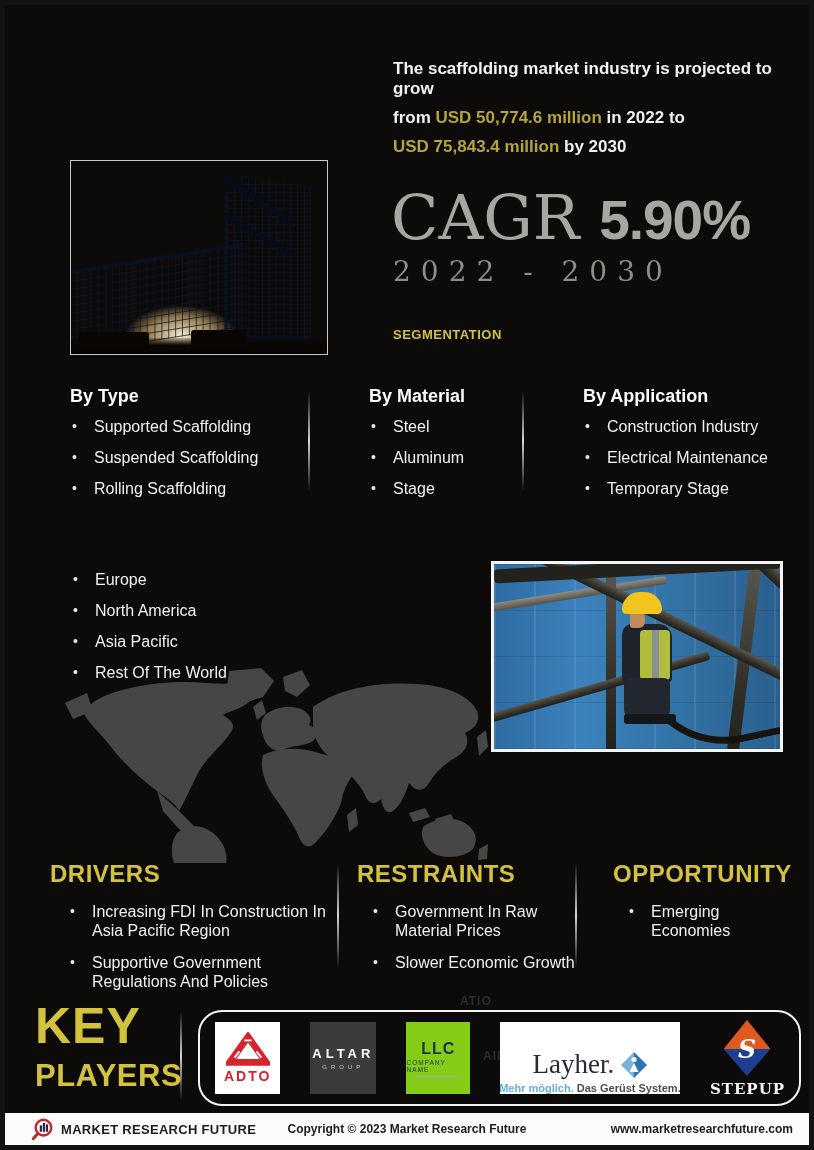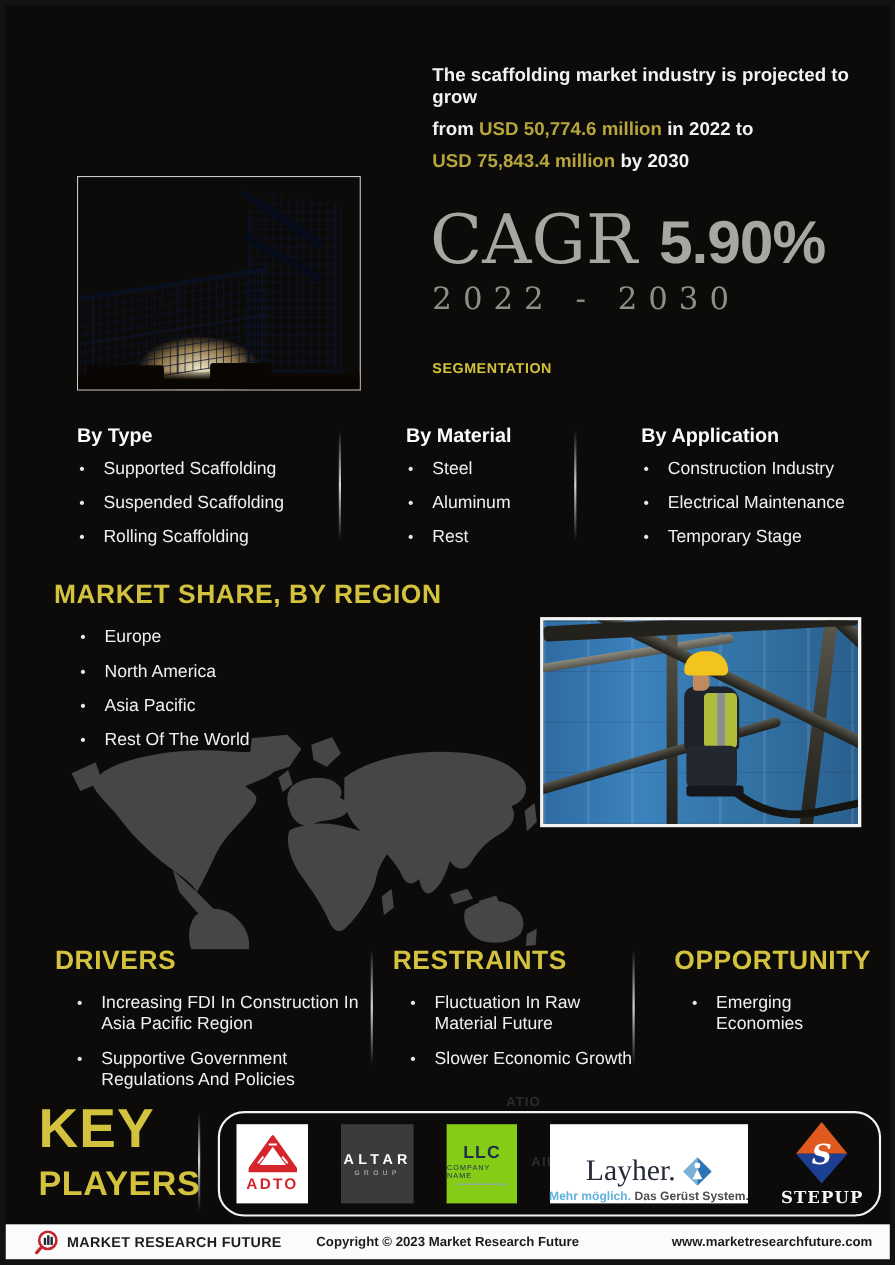--- a/index.html
+++ b/index.html
@@ -162,34 +162,33 @@
         <li>Suspended Scaffolding</li>
         <li>Rolling Scaffolding</li>
       </ul>
   </div>
   <div class="abs vdiv" style="left:303px; top:386px; height:100px;"></div>
   <div class="abs seg-col" style="left:364px;">
     <div class="col-title">By Material</div>
     <ul class="blist">
         <li>Steel</li>
         <li>Aluminum</li>
-        <li>Rest</li>
+        <li>Stage</li>
       </ul>
   </div>
   <div class="abs vdiv" style="left:517px; top:386px; height:100px;"></div>
   <div class="abs seg-col" style="left:578px;">
     <div class="col-title">By Application</div>
     <ul class="blist">
         <li>Construction Industry</li>
         <li>Electrical Maintenance</li>
         <li>Temporary Stage</li>
       </ul>
   </div>
 
-  <div class="abs ms-head">MARKET SHARE, BY REGION</div>
   <ul class="abs blist region-list">
       <li>Europe</li>
       <li>North America</li>
       <li>Asia Pacific</li>
       <li>Rest Of The World</li>
     </ul>
 
   <div class="abs photo2">
     <div class="abs panels"></div>
     <div class="abs pole ph1"></div>
@@ -234,21 +233,21 @@
     <div class="an-head">DRIVERS</div>
     <ul class="blist an-list" style="width:280px; padding-left:18px;">
         <li>Increasing FDI In Construction In Asia Pacific Region</li>
         <li>Supportive Government Regulations And Policies</li>
       </ul>
   </div>
   <div class="abs vdiv" style="left:332px; top:858px; height:105px;"></div>
   <div class="abs" style="left:352px; top:855px; width:230px;">
     <div class="an-head">RESTRAINTS</div>
     <ul class="blist an-list" style="width:218px; padding-left:14px;">
-        <li>Fluctuation In Raw Material Future</li>
+        <li>Government In Raw Material Prices</li>
         <li>Slower Economic Growth</li>
       </ul>
   </div>
   <div class="abs vdiv" style="left:570px; top:858px; height:105px;"></div>
   <div class="abs" style="left:608px; top:855px; width:190px;">
     <div class="an-head">OPPORTUNITY</div>
     <ul class="blist an-list" style="padding-left:14px;">
         <li>Emerging Economies</li>
       </ul>
   </div>

